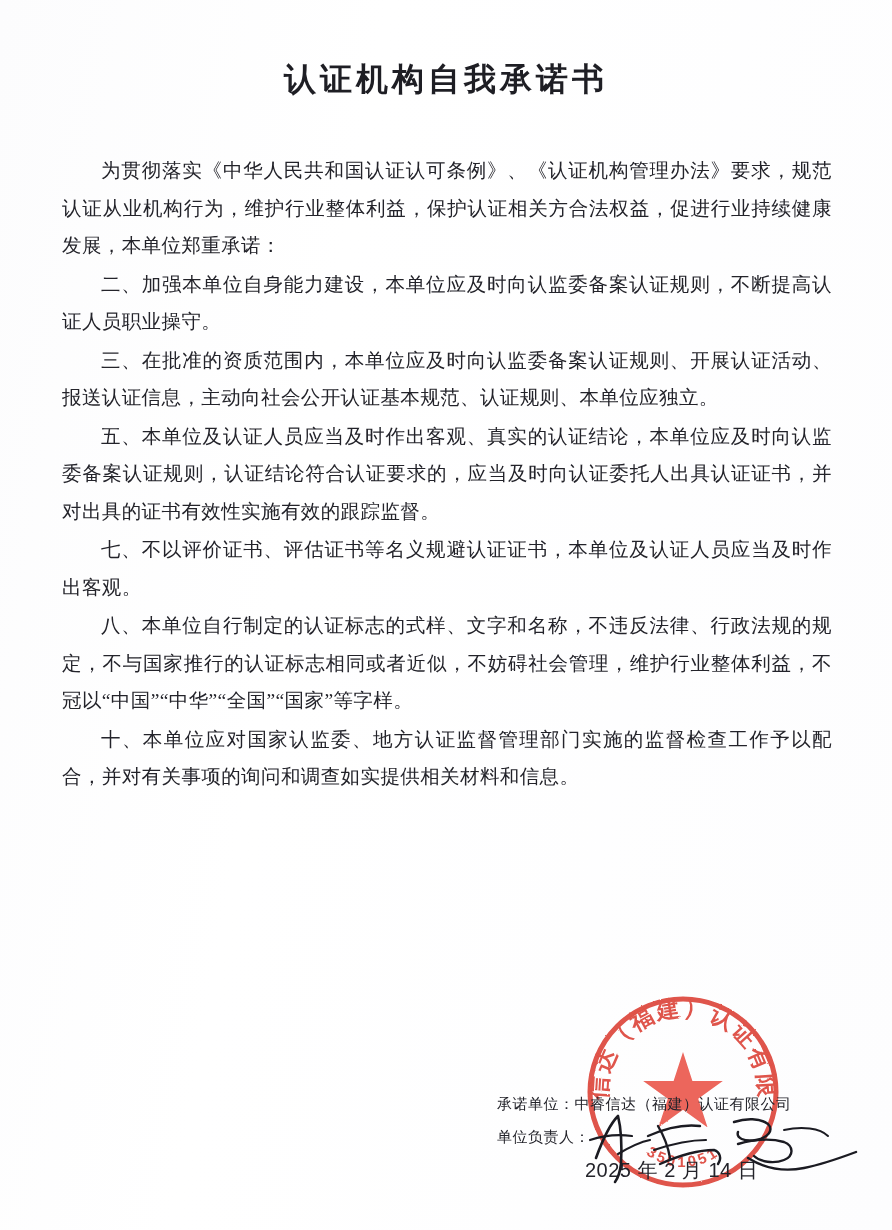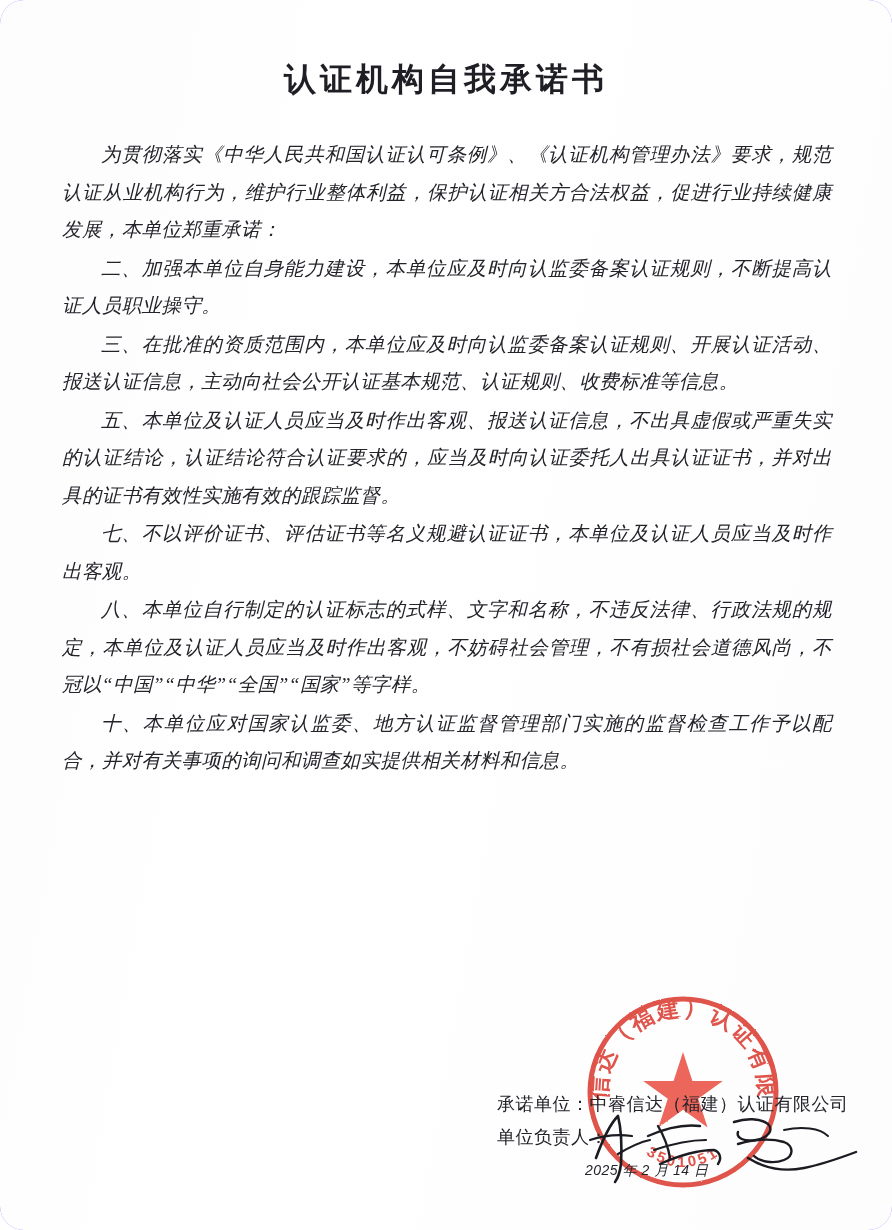--- a/index.html
+++ b/index.html
@@ -8,21 +8,20 @@
     background: #ffffff;
   }
   .page {
     position: relative;
     width: 892px;
     height: 1230px;
     background: #8b5cf6;
     overflow: hidden;
     font-family: "Liberation Serif", "DejaVu Serif", serif;
     color: #222228;
-    border-radius: 24px;
   }
   
   .scan-tint {
     position: absolute;
     inset: 0;
     background:
       linear-gradient(100deg, rgba(252,252,253,1) 0%, rgba(255,255,255,1) 35%, rgba(253,253,254,1) 100%);
     pointer-events: none;
   }
   .doc-title {
@@ -32,50 +31,49 @@
     width: 892px;
     text-align: center;
     font-size: 32px;
     font-weight: bold;
     letter-spacing: 4px;
     color: #1e1e24;
     font-family: "Liberation Serif", "DejaVu Serif", serif;
   }
   .body-block {
     position: absolute;
-    top: 136px;
+    top: 152px;
     left: 62px;
     width: 770px;
-    font-style: italic;
   }
   .para {
     font-size: 19.5px;
     line-height: 37.5px;
     text-align: justify;
     text-justify: inter-ideograph;
     text-indent: 2em;
     margin: 0 0 1px 0;
     color: #23232a;
     letter-spacing: 0.4px;
   }
   .sign-block {
     position: absolute;
     left: 0;
     top: 1088px;
     width: 892px;
   }
   .sign-line {
-    font-size: 18px;
+    font-size: 15px;
     line-height: 33px;
     color: #23232a;
     letter-spacing: 0.5px;
   }
   .sign-org   { position: absolute; top: 0px;  left: 497px; }
   .sign-rep   { position: absolute; top: 33px; left: 497px; }
-  .sign-date  { position: absolute; top: 66px; left: 585px; font-family: "Liberation Sans", sans-serif; font-size: 14px; font-style: italic;}
+  .sign-date  { position: absolute; top: 66px; left: 585px; font-family: "Liberation Sans", sans-serif; font-size: 20px;}
   .sign-date .cn { font-family: "Liberation Serif", serif; }
 
   
   .seal {
     position: absolute;
     left: 585px;
     top: 994px;
     width: 196px;
     height: 196px;
     pointer-events: none;
@@ -97,24 +95,24 @@
 <body>
 
 <div class="page">
   <div class="scan-tint"></div>
 
   <div class="doc-title">认证机构自我承诺书</div>
 
   <div class="body-block">
     <p class="para">为贯彻落实《中华人民共和国认证认可条例》、《认证机构管理办法》要求，规范认证从业机构行为，维护行业整体利益，保护认证相关方合法权益，促进行业持续健康发展，本单位郑重承诺：</p>
     <p class="para">二、加强本单位自身能力建设，本单位应及时向认监委备案认证规则，不断提高认证人员职业操守。</p>
-    <p class="para">三、在批准的资质范围内，本单位应及时向认监委备案认证规则、开展认证活动、报送认证信息，主动向社会公开认证基本规范、认证规则、收费标准等信息。</p>
-    <p class="para">五、本单位及认证人员应当及时作出客观、报送认证信息，不出具虚假或严重失实的认证结论，认证结论符合认证要求的，应当及时向认证委托人出具认证证书，并对出具的证书有效性实施有效的跟踪监督。</p>
+    <p class="para">三、在批准的资质范围内，本单位应及时向认监委备案认证规则、开展认证活动、报送认证信息，主动向社会公开认证基本规范、认证规则、本单位应独立。</p>
+    <p class="para">五、本单位及认证人员应当及时作出客观、真实的认证结论，本单位应及时向认监委备案认证规则，认证结论符合认证要求的，应当及时向认证委托人出具认证证书，并对出具的证书有效性实施有效的跟踪监督。</p>
     <p class="para">七、不以评价证书、评估证书等名义规避认证证书，本单位及认证人员应当及时作出客观。</p>
-    <p class="para">八、本单位自行制定的认证标志的式样、文字和名称，不违反法律、行政法规的规定，本单位及认证人员应当及时作出客观，不妨碍社会管理，不有损社会道德风尚，不冠以“中国”“中华”“全国”“国家”等字样。</p>
+    <p class="para">八、本单位自行制定的认证标志的式样、文字和名称，不违反法律、行政法规的规定，不与国家推行的认证标志相同或者近似，不妨碍社会管理，维护行业整体利益，不冠以“中国”“中华”“全国”“国家”等字样。</p>
     <p class="para">十、本单位应对国家认监委、地方认证监督管理部门实施的监督检查工作予以配合，并对有关事项的询问和调查如实提供相关材料和信息。</p>
   </div>
 
   <div class="seal">
     <svg width="196" height="196" viewBox="0 0 196 196" xmlns="http://www.w3.org/2000/svg">
       <defs>
         <path id="sealArcTop" d="M 22,98 A 76,76 0 0 1 174,98" fill="none"></path>
         <path id="sealArcBottom" d="M 50,150 A 62,62 0 0 0 146,150" fill="none"></path>
         <filter id="inkRough">
           <feTurbulence type="fractalNoise" baseFrequency="0.85" numOctaves="3" result="n"></feTurbulence>

